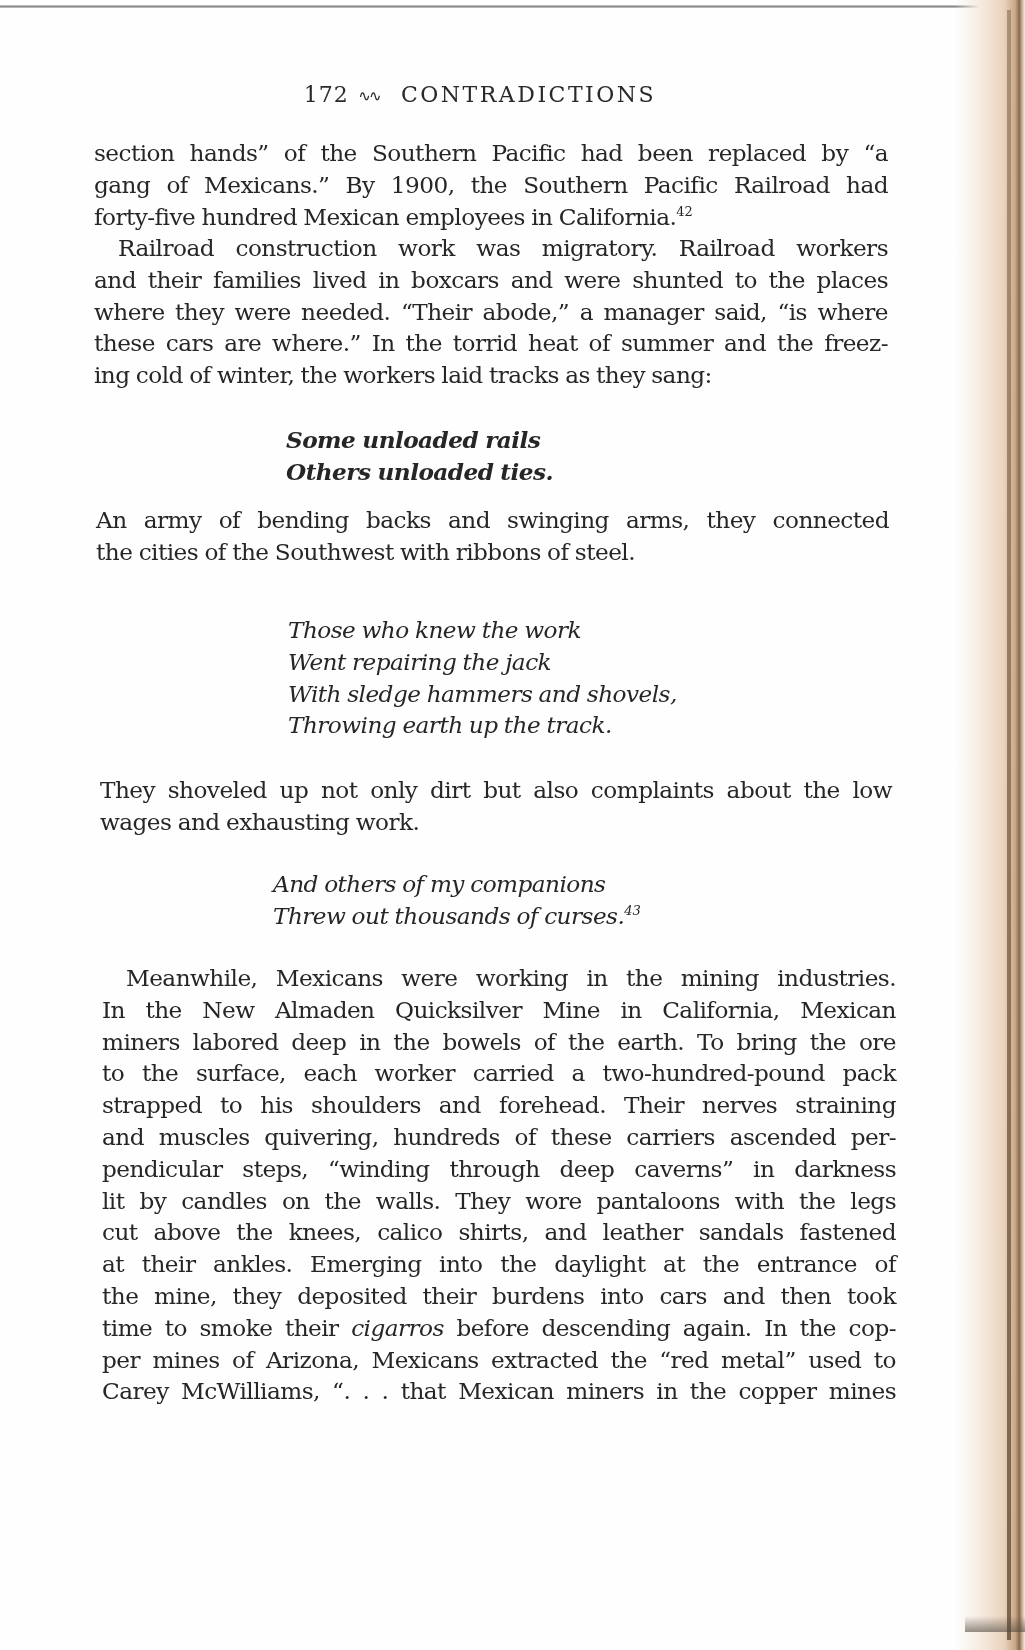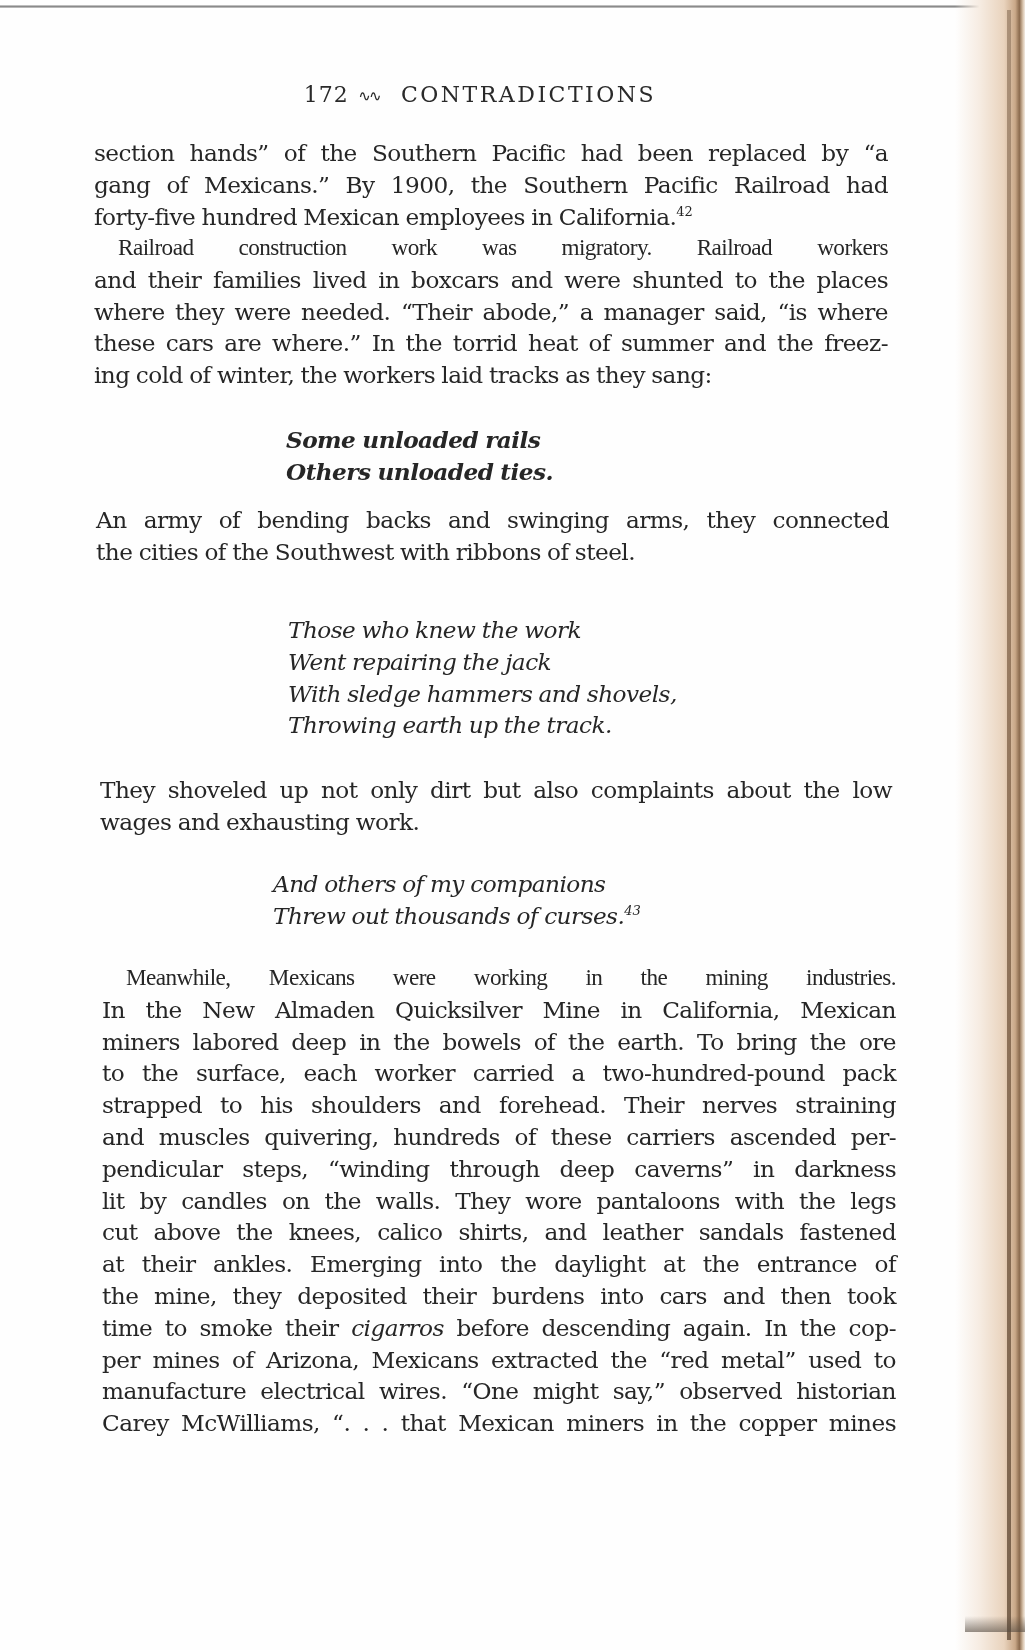--- a/index.html
+++ b/index.html
@@ -31,21 +31,21 @@
       font-size: 22px; letter-spacing: 2.5px; color: #2a2a2a;
     }
     .header .num { letter-spacing: 1px; }
     .header .orn { font-size: 15px; margin-right: 12px; vertical-align: middle; letter-spacing: -2px; }
     .text {
       position: absolute; font-size: 23.2px; line-height: 31.8px;
       letter-spacing: -0.55px; word-spacing: -0.5px;
     }
     .line { display: block; white-space: nowrap; text-align: justify; text-align-last: justify; }
     .line.last { text-align-last: left; }
-    .indent { padding-left: 24px; font-family: Liberation Serif, serif; }
+    .indent { padding-left: 24px; }
     .verse { font-style: italic; }
     sup { font-size: 13px; line-height: 0; vertical-align: 9px; letter-spacing: 0; }
     em { }
   </style>
 </head>
 <body>
 
 <div class="top-rule"></div>
 <div class="gutter"></div>
 <div class="gutter-line"></div>
@@ -105,15 +105,14 @@
   <span class="line">to the surface, each worker carried a two-hundred-pound pack</span>
   <span class="line">strapped to his shoulders and forehead. Their nerves straining</span>
   <span class="line">and muscles quivering, hundreds of these carriers ascended per-</span>
   <span class="line">pendicular steps, “winding through deep caverns” in darkness</span>
   <span class="line">lit by candles on the walls. They wore pantaloons with the legs</span>
   <span class="line">cut above the knees, calico shirts, and leather sandals fastened</span>
   <span class="line">at their ankles. Emerging into the daylight at the entrance of</span>
   <span class="line">the mine, they deposited their burdens into cars and then took</span>
   <span class="line"><span style="white-space: pre;">time to smoke their </span><em>cigarros</em><span style="white-space: pre;"> before descending again. In the cop-</span></span>
   <span class="line">per mines of Arizona, Mexicans extracted the “red metal” used to</span>
-  <span class="line">manufacture electrical wires. “One might say,” observed historian</span>
   <span class="line">Carey McWilliams, “. . . that Mexican miners in the copper mines</span>
 </div>
 
 </body></html>

